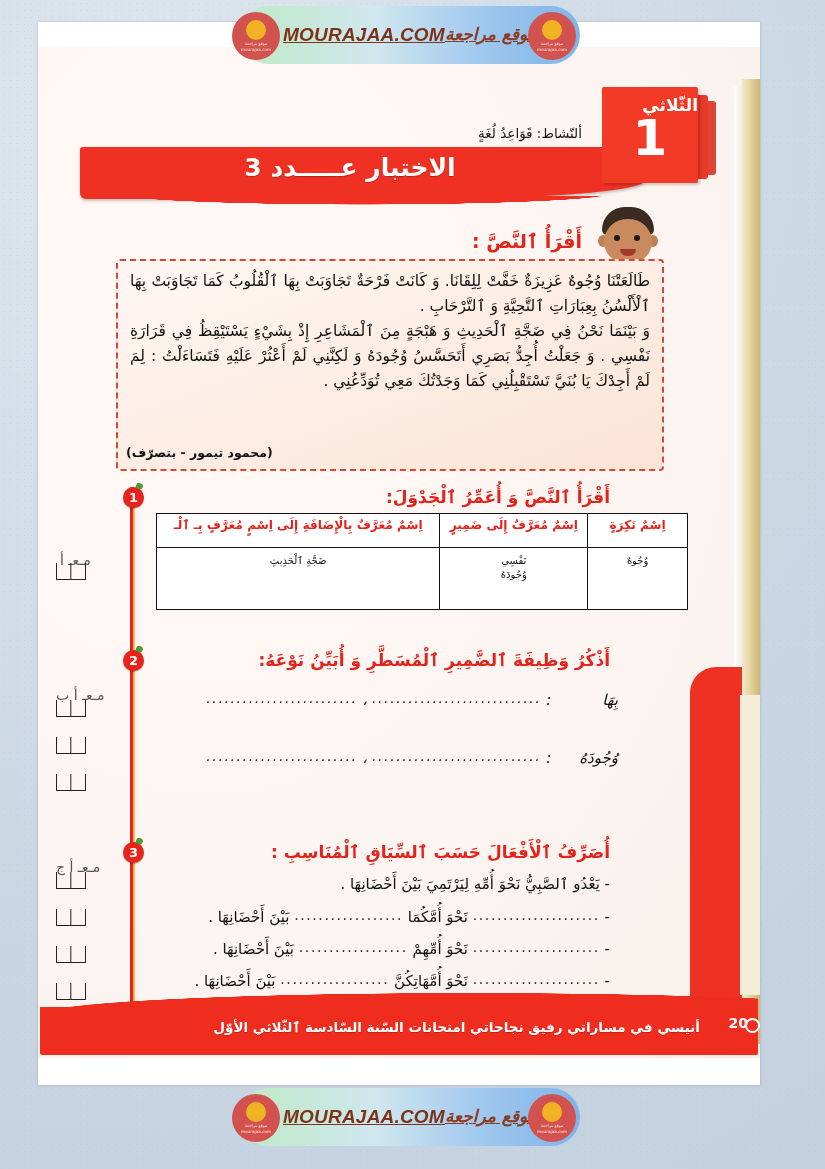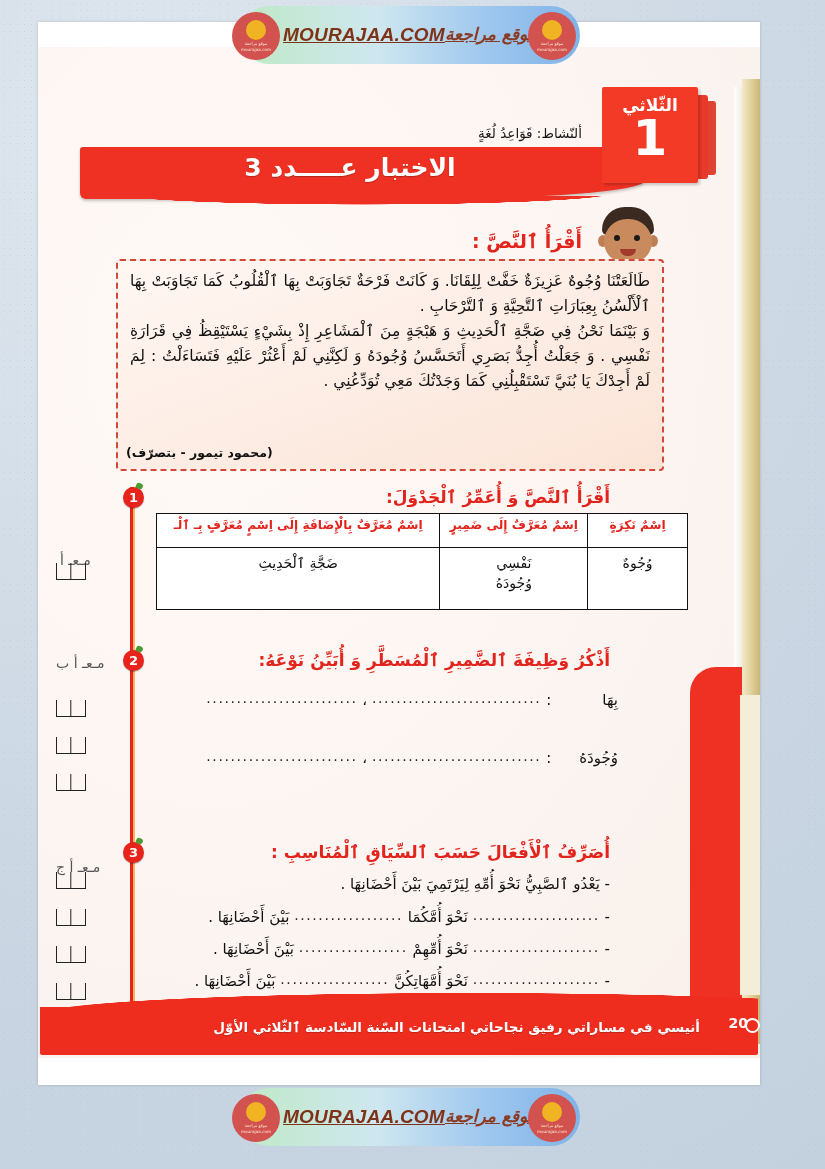--- a/index.html
+++ b/index.html
@@ -130,21 +130,20 @@
     right: 44px; top: 54px;
     width: 10px; height: 74px;
     background: #d8difff;
     background: #dd4434;
     border-radius: 0 3px 3px 0;
   }
   .tri-label {
     position: absolute;
     right: 62px; top: 48px;
     width: 96px;
-    text-align: center;
     color: #fff;
     font-size: 17px;
     font-weight: bold;
   }
   .tri-num {
     position: absolute;
     right: 62px; top: 66px;
     width: 96px;
     text-align: center;
     color: #fff;
@@ -257,33 +256,34 @@
     color: #e2241d;
     font-size: 12.2px;
     font-weight: bold;
     padding: 4px 6px;
     line-height: 1.25;
     text-align: center;
     height: 34px;
   }
   .tbl td {
     color: #111;
-    font-size: 14px;
+    font-size: 10px;
     padding: 6px 8px;
     height: 62px;
     text-align: center;
     line-height: 1.4;
   }
 
   
   .ansline {
     position: absolute;
     font-size: 15px;
     color: #111;
     white-space: nowrap;
+    font-style: italic;
   }
   .lbl { display:inline-block; min-width: 62px; text-align: right; }
   .dots {
     display: inline-block;
     color: #222;
     letter-spacing: 1.6px;
     font-size: 14px;
     vertical-align: 2px;
   }
 
@@ -519,21 +519,21 @@
 
       <div class="ansline" style="right:142px; top:701px;">
         <span class="lbl">وُجُودَهُ</span>
         <span> : </span>
         <span class="dots">............................</span>
         <span>،</span>
         <span class="dots">.........................</span>
       </div>
 
 
-      <div class="mlabel" style="left:18px; top:608px;">مـعـ أ ب</div>
+      <div class="mlabel" style="left:18px; top:640px;">مـعـ أ ب</div>
       <div class="mbox" style="left:18px; top:653px;"></div>
       <div class="mbox" style="left:18px; top:690px;"></div>
       <div class="mbox" style="left:18px; top:727px;"></div>
 
       <div class="qnum" style="right:616px; top:795px;">
         <span class="leaf"></span>
         <span>3</span>
       </div>
       <div class="qtext" style="right:150px; top:795px;">أُصَرِّفُ ٱلْأَفْعَالَ حَسَبَ ٱلسِّيَاقِ ٱلْمُنَاسِبِ :</div>
 

